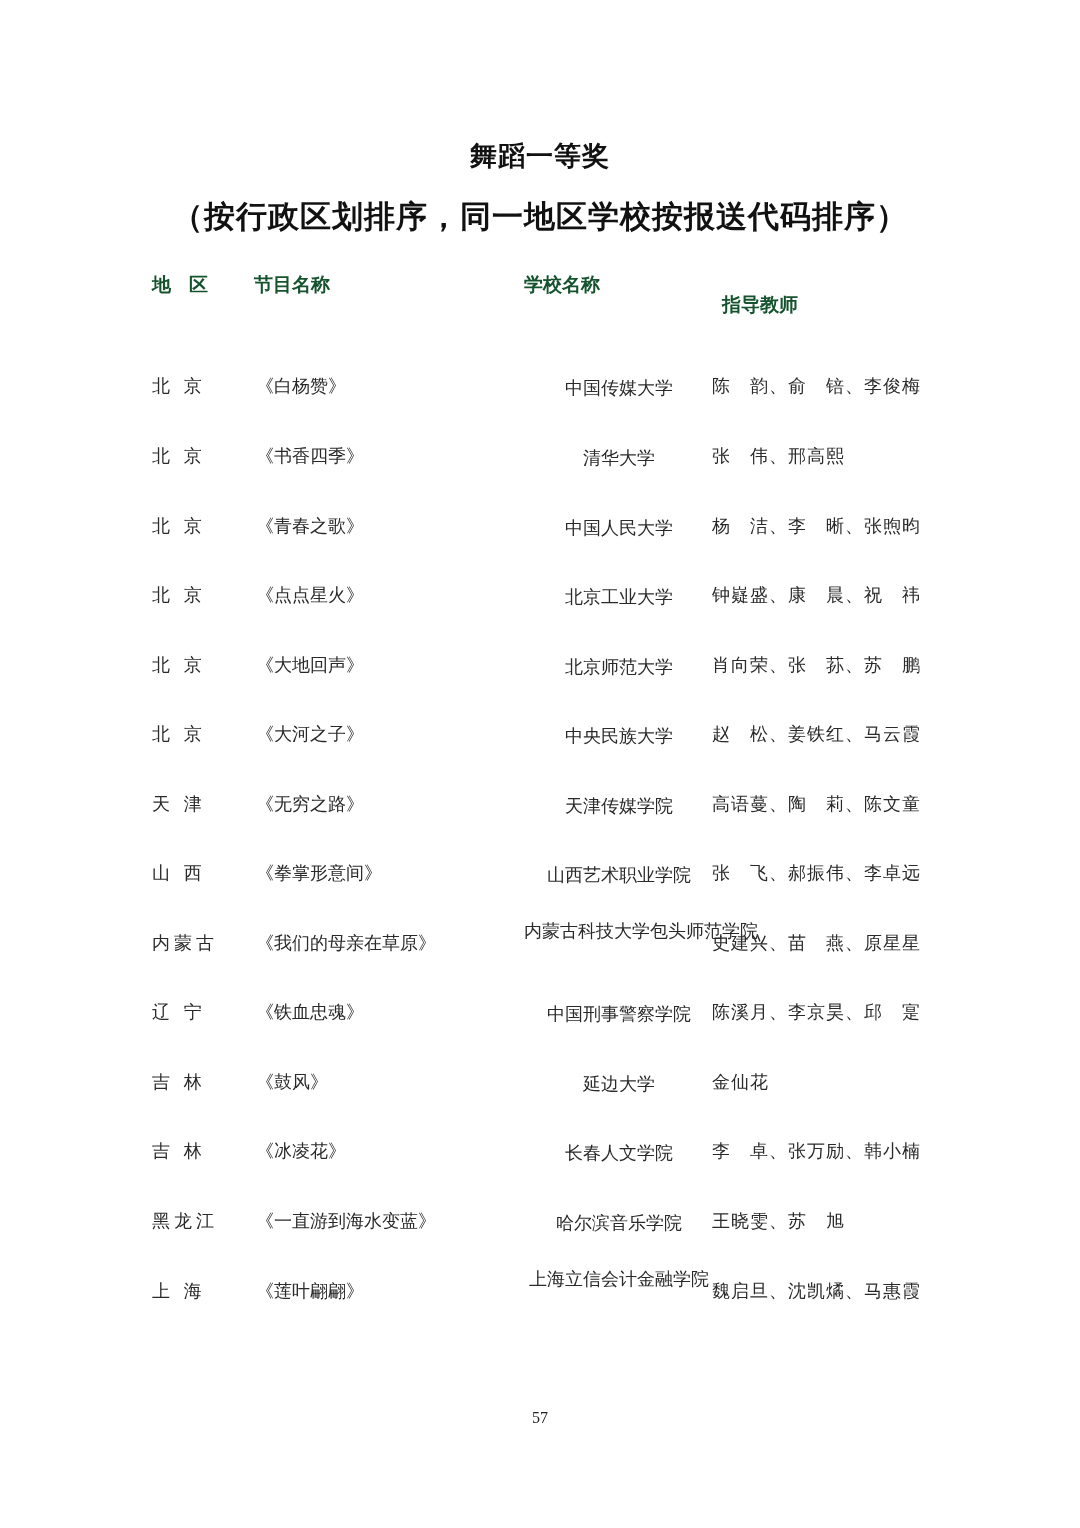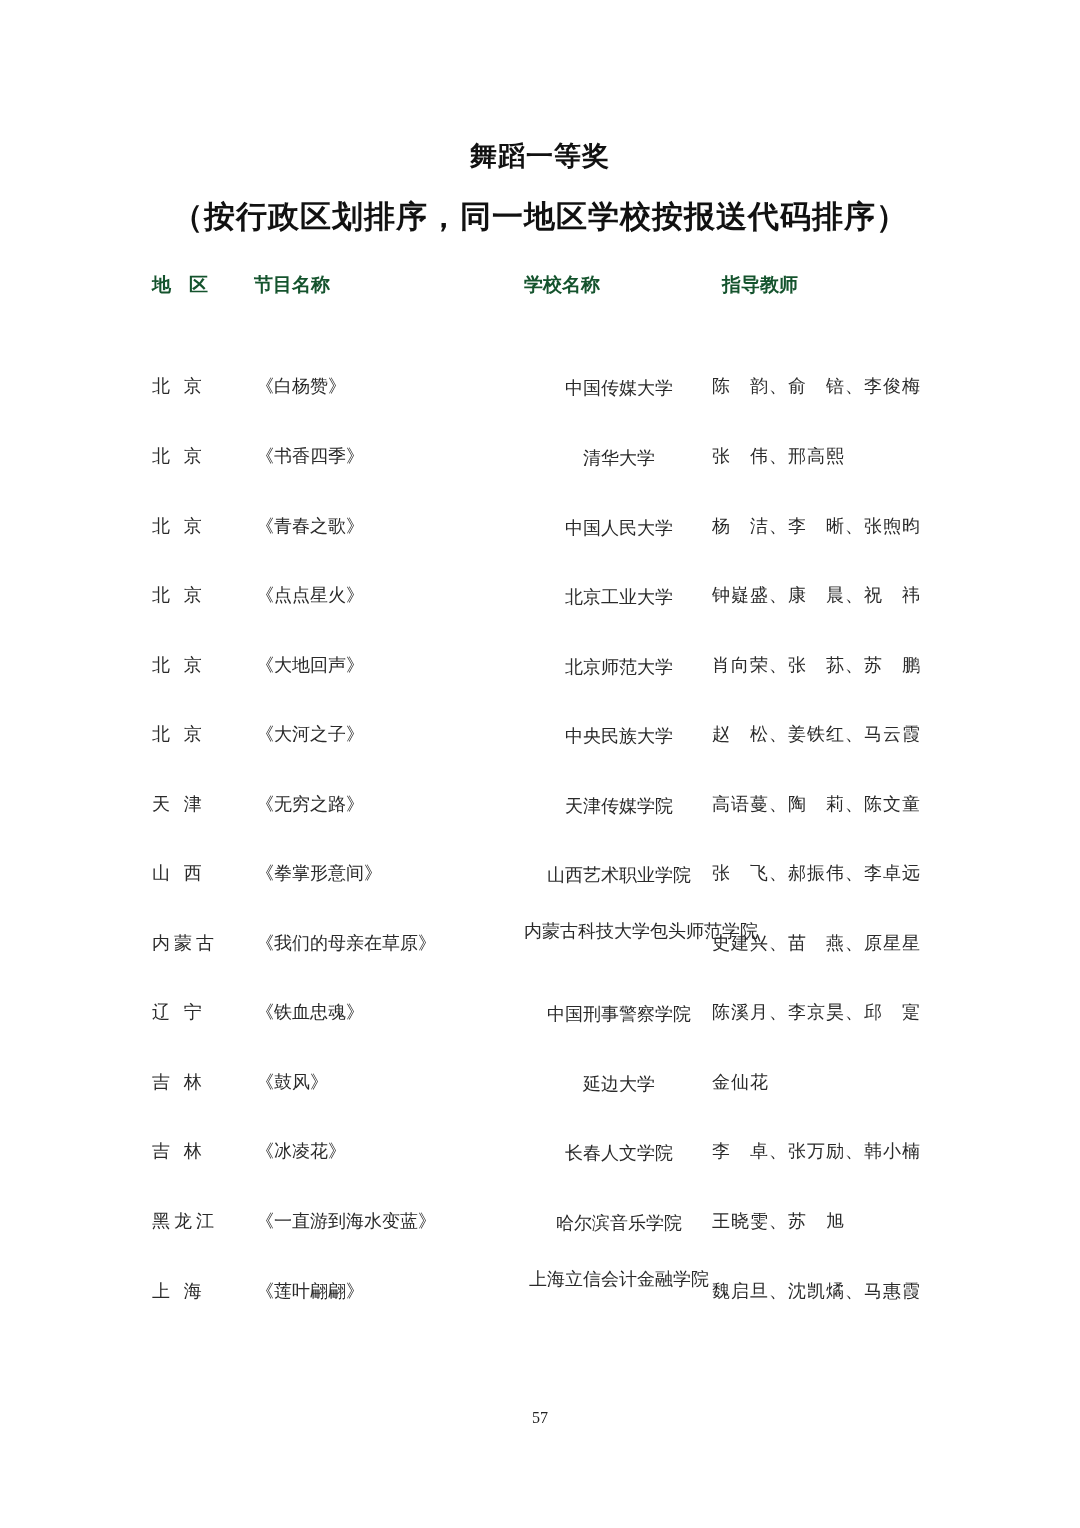--- a/index.html
+++ b/index.html
@@ -56,21 +56,21 @@
       padding-left: 8px;
     }
     .header-row span {
       position: absolute;
       top: 0;
       white-space: nowrap;
     }
     .h-region { left: 152px; letter-spacing: 18px; }
     .h-program { left: 254px; }
     .h-school { left: 524px; text-align: center; }
-    .h-teacher { left: 722px; }
+    .h-teacher { left: 722px; margin-top: 20px; }
 
     .rows {
       position: absolute;
       left: 0; top: 0;
       width: 1080px;
     }
     .row {
       position: absolute;
       left: 0;
       width: 1080px;

